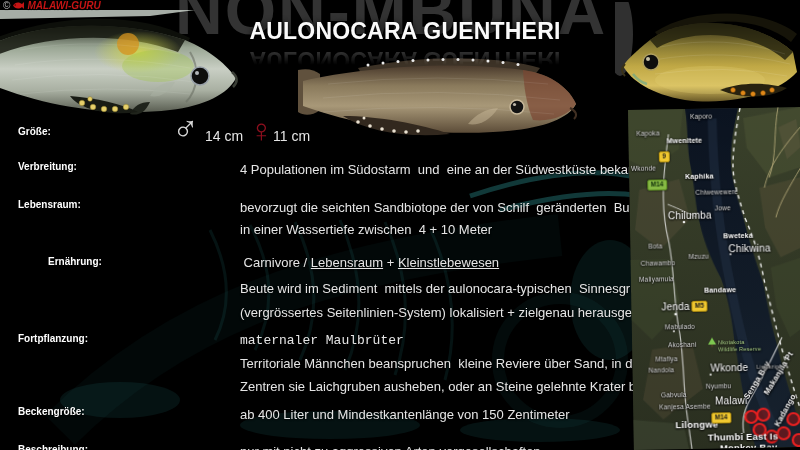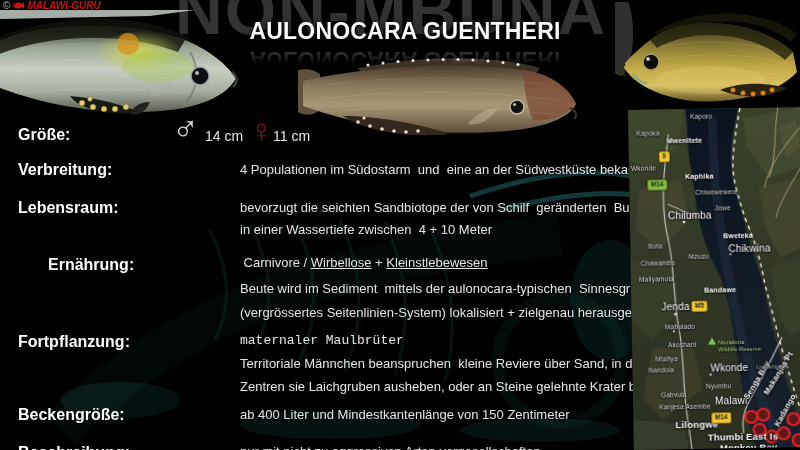--- a/index.html
+++ b/index.html
@@ -20,21 +20,21 @@
     -webkit-mask-image:linear-gradient(to top,rgba(0,0,0,.9),transparent 70%);
     mask-image:linear-gradient(to top,rgba(0,0,0,.9),transparent 70%);}
 
   
   .brandmark{position:absolute;left:3px;top:0px;z-index:6;font-size:10px;
     font-style:italic;font-weight:bold;color:#c41414;
     text-shadow:0 1px 1px #000;display:flex;align-items:center;gap:2px;}
   .brandmark .copy{color:#b9b9b9;font-style:normal;font-weight:normal;}
 
   
-  .row-label{position:absolute;left:18px;z-index:4;font-size:16px;font-weight:bold;
+  .row-label{position:absolute;left:18px;z-index:4;font-size:10px;font-weight:bold;
     color:#fff;text-shadow:0 1px 2px #000;white-space:pre;}
   .row-val{position:absolute;left:240px;z-index:4;font-size:13px;color:#e5e5e5;
     text-shadow:0 1px 2px #000;white-space:pre;}
   .sym-male{position:absolute;left:172px;top:108px;z-index:4;font-size:36px;color:#d8d8d8;
     text-shadow:0 1px 2px #000;}
   .sym-female{position:absolute;left:249px;top:112px;z-index:4;font-size:33px;color:#8e0f1e;
     text-shadow:0 1px 2px #000;}
   .sz{font-size:14px;}
   .u{text-decoration:underline;}
 
@@ -229,21 +229,21 @@
   <div class="row-val sz" style="left:273px;top:128px;">11 cm</div>
 
   <div class="row-label" style="top:161px;">Verbreitung:</div>
   <div class="row-val" style="top:162px;">4 Populationen im Südostarm  und  eine an der Südwestküste bekannt</div>
 
   <div class="row-label" style="top:199px;">Lebensraum:</div>
   <div class="row-val" style="top:200px;">bevorzugt die seichten Sandbiotope der von Schilf  geränderten  Buchten</div>
   <div class="row-val" style="top:222px;">in einer Wassertiefe zwischen  4 + 10 Meter</div>
 
   <div class="row-label" style="top:256px;padding-left:30px;">Ernährung:</div>
-  <div class="row-val" style="top:255px;"><span> Carnivore / </span><span class="u">Wirbellose</span><span> + </span><span class="u">Kleinstlebewesen</span></div>
+  <div class="row-val" style="top:255px;"><span> Carnivore / </span><span class="u">Lebensraum</span><span> + </span><span class="u">Kleinstlebewesen</span></div>
   <div class="row-val" style="top:281px;">Beute wird im Sediment  mittels der aulonocara-typischen  Sinnesgruben</div>
   <div class="row-val" style="top:305px;">(vergrössertes Seitenlinien-System) lokalisiert + zielgenau herausgefiltert</div>
 
   <div class="row-label" style="top:333px;">Fortpflanzung:</div>
   <div class="row-val" style="top:333px;font-family:Liberation Mono, monospace;">maternaler Maulbrüter</div>
   <div class="row-val" style="top:356px;">Territoriale Männchen beanspruchen  kleine Reviere über Sand, in deren</div>
   <div class="row-val" style="top:379px;">Zentren sie Laichgruben ausheben, oder an Steine gelehnte Krater bauen.</div>
 
   <div class="row-label" style="top:406px;">Beckengröße:</div>
   <div class="row-val" style="top:407px;">ab 400 Liter und Mindestkantenlänge von 150 Zentimeter</div>

